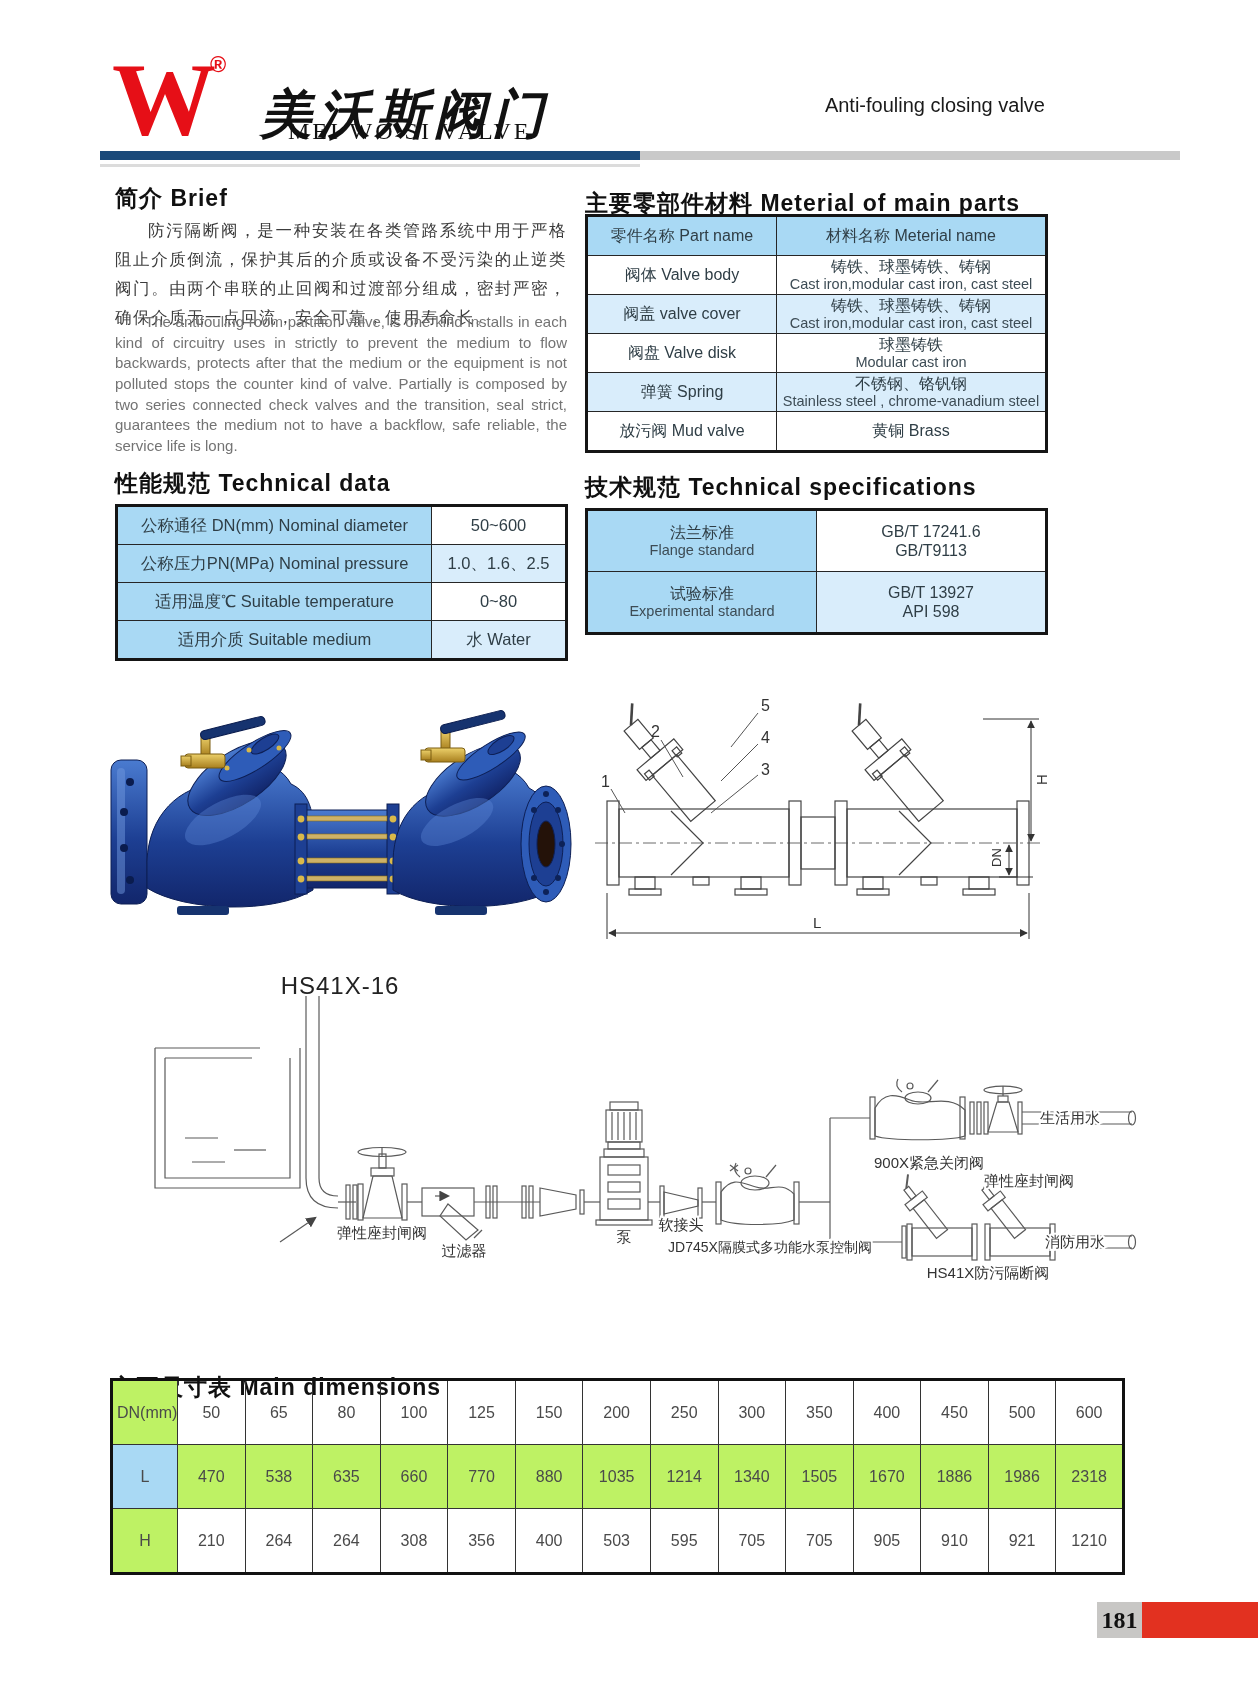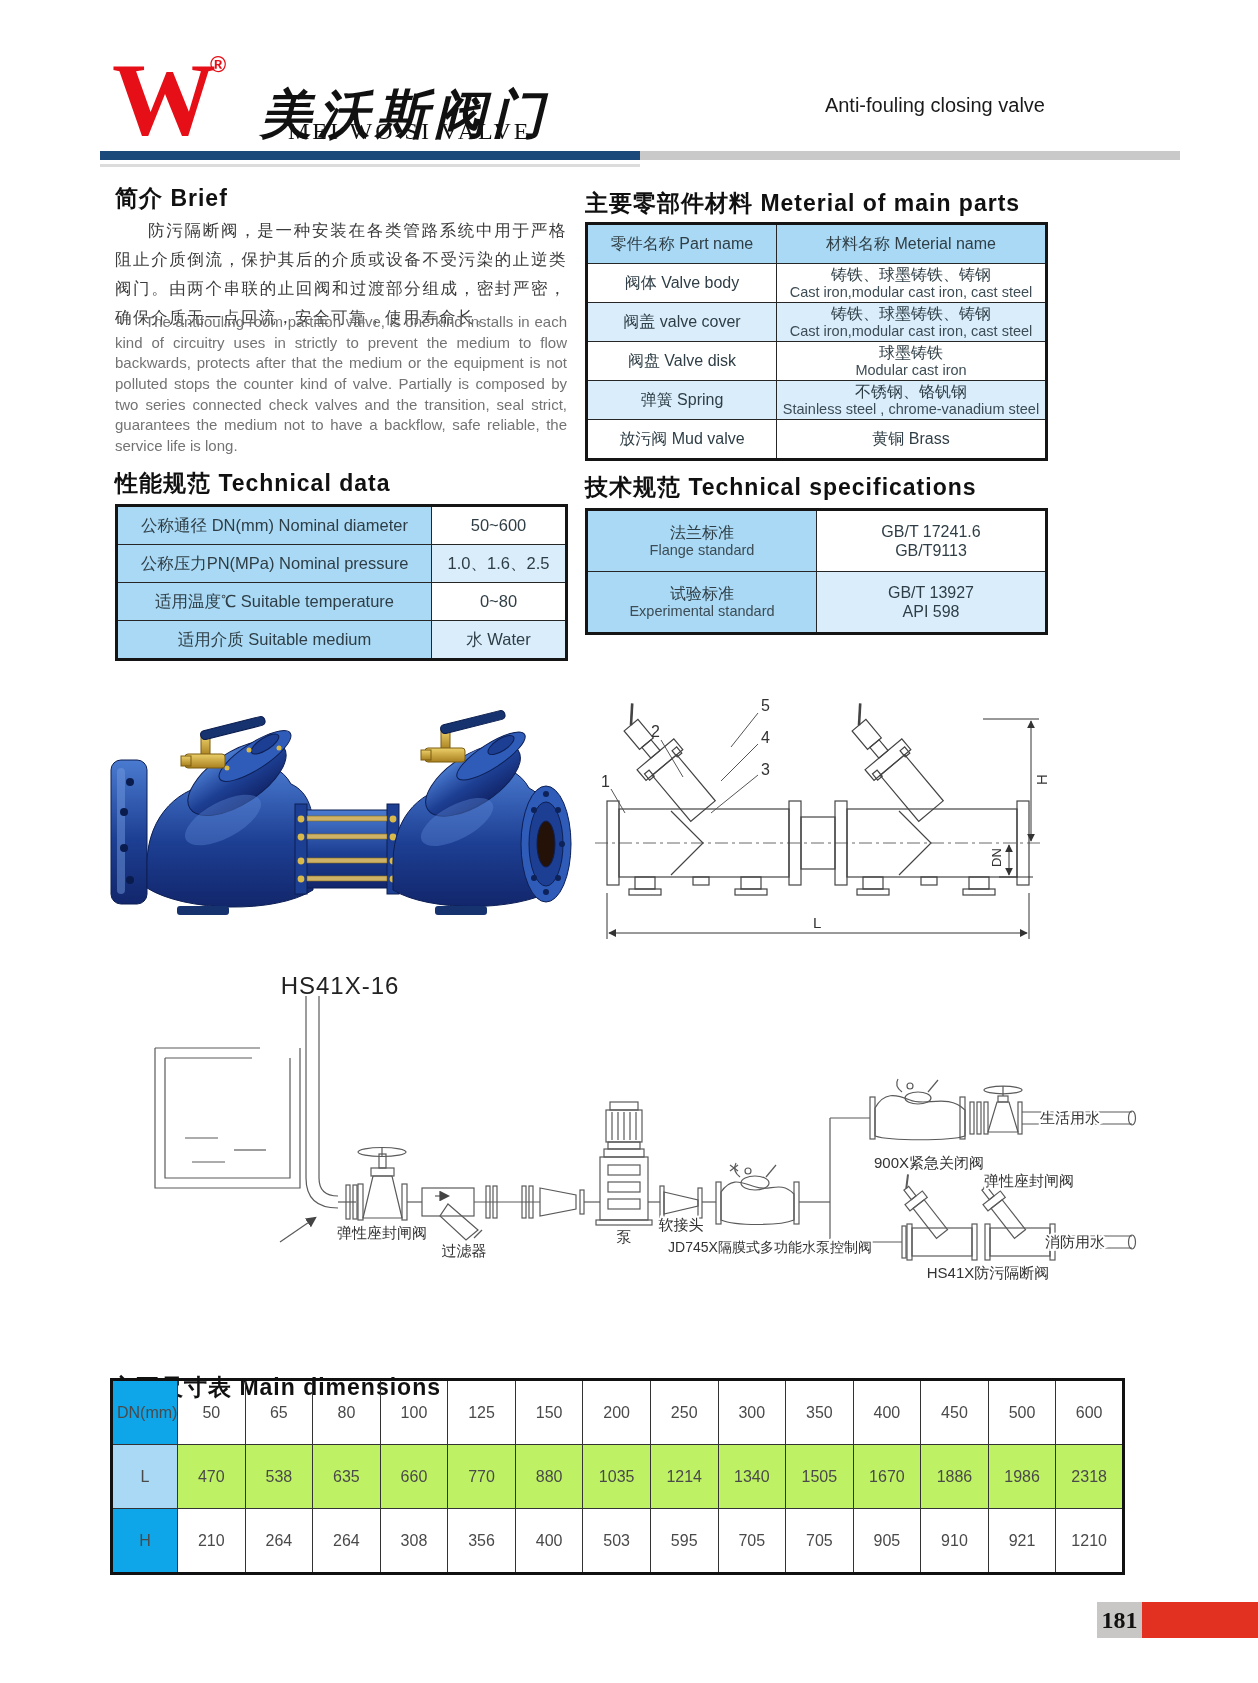--- a/index.html
+++ b/index.html
@@ -34,21 +34,21 @@
   .blue{background:#a9d9f4;}
   .lblue{background:#d9edfb;}
   .cell-cn{font-size:16px;line-height:1.2;}
   .cell-en{font-size:14.5px;line-height:1.2;color:#3d4c55;}
   .mat-tbl td{height:38px;font-size:16px;}
   .tech-tbl td{height:37px;font-size:16.5px;}
   .spec-tbl td{height:60px;text-align:center;}
 
   .dims-tbl td{height:63px;font-size:16px;color:#4a4a4a;border:1.2px solid #333;}
   .dims-tbl{border:3px solid #111;}
-  .dim-head{background:#0ea5e9;color:#33515f;}
+  .dim-head{background:#bef264;color:#33515f;}
   .row-lblue td{background:#bef264;}
   .row-lblue td.dim-head{background:#a9d9f4;}
 
   .caption{font-size:24px;color:#222;letter-spacing:1px;text-align:center;}
 
   .foot-gray{background:#c8c7c5;text-align:center;line-height:36px;
              font-family:"Liberation Serif",serif;font-weight:bold;font-size:24px;color:#111;}
   .foot-red{background:#e23120;}
 
   svg text{font-family:"Liberation Sans",sans-serif;}
@@ -71,21 +71,21 @@
 
   <div class="abs bar-blue" style="left:100px;top:151px;width:540px;height:9px;"></div>
   <div class="abs bar-gray" style="left:640px;top:151px;width:540px;height:9px;"></div>
   <div class="abs bar-thin" style="left:100px;top:164px;width:540px;height:3px;"></div>
 
   <div class="abs sec-title" style="left:115px;top:183px;">简介 Brief</div>
   <div class="abs para-cn" style="left:115px;top:216px;">防污隔断阀，是一种安装在各类管路系统中用于严格阻止介质倒流，保护其后的介质或设备不受污染的止逆类阀门。由两个串联的止回阀和过渡部分组成，密封严密，确保介质无一点回流，安全可靠，使用寿命长。</div>
   <div class="abs para-en" style="left:115px;top:312px;">The antifouling room partition valve, is one kind installs in each kind of circuitry uses in strictly to prevent the medium to flow backwards, protects after that the medium or the equipment is not polluted stops the counter kind of valve. Partially is composed by two series connected check valves and the transition, seal strict, guarantees the medium not to have a backflow, safe reliable, the service life is long.</div>
 
   <div class="abs sec-title" style="left:585px;top:188px;">主要零部件材料 Meterial of main parts</div>
-  <table class="abs tbl mat-tbl" style="left:585px;top:222px;width:460px;">
+  <table class="abs tbl mat-tbl" style="left:585px;top:214px;width:460px;">
     <colgroup>
         <col style="width:190px">
         <col style="width:270px">
       </colgroup>
     <tbody>
         <tr>
       <td class="blue">零件名称  Part name</td>
       <td class="blue">材料名称   Meterial name</td>
     </tr>
     <tr>

